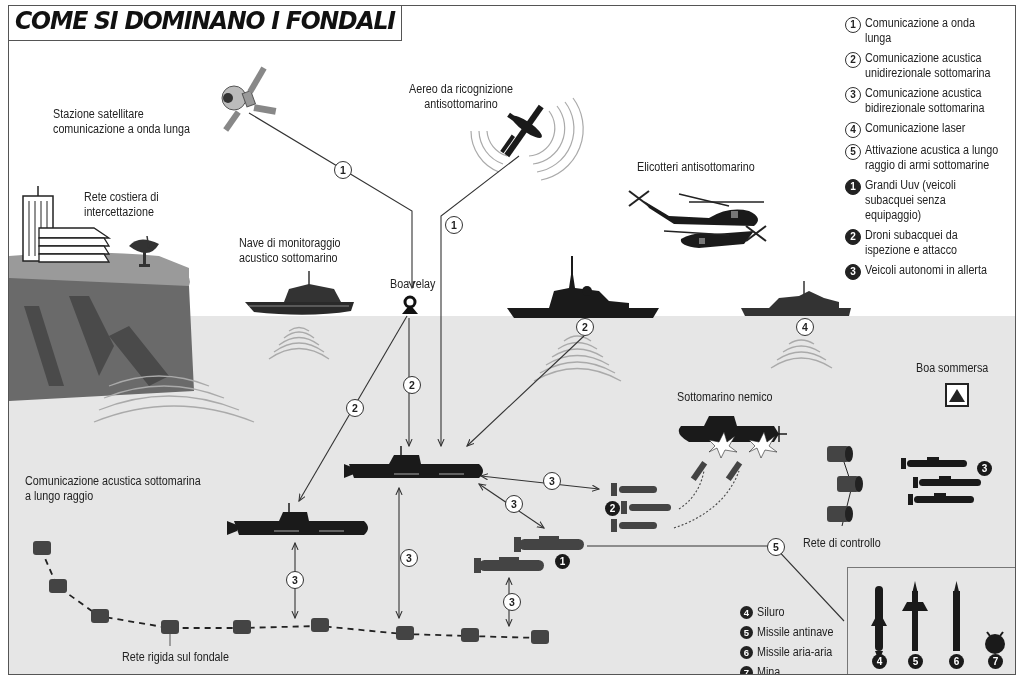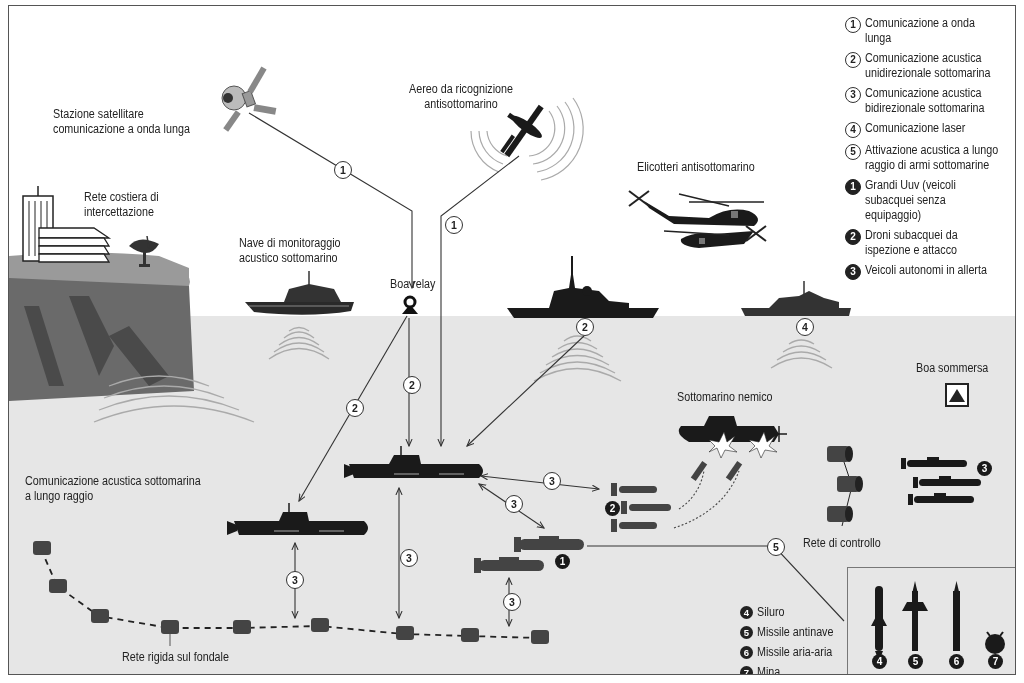--- a/index.html
+++ b/index.html
@@ -276,20 +276,23 @@
           <polygon points="947.5,575 944,590 951,590"></polygon>
         </g>
       <g>
           <circle cx="986" cy="638" r="10"></circle>
           <line x1="978" y1="626" x2="981" y2="630" stroke="#1a1a1a" stroke-width="2"></line>
           <line x1="994" y1="626" x2="991" y2="630" stroke="#1a1a1a" stroke-width="2"></line>
         </g>
     </g>
   </svg>
 
+  <div id="title-box">
+    <div id="title">COME SI DOMINANO I FONDALI</div>
+  </div>
 
   <div class="lbl" style="left:44px;top:101px;">
     <div>Stazione satellitare</div>
     <div>comunicazione a onda lunga</div>
   </div>
   <div class="lbl" style="left:400px;top:76px;text-align:center;">
     <div>Aereo da ricognizione</div>
     <div>antisottomarino</div>
   </div>
   <div class="lbl" style="left:628px;top:154px;">Elicotteri antisottomarino</div>

